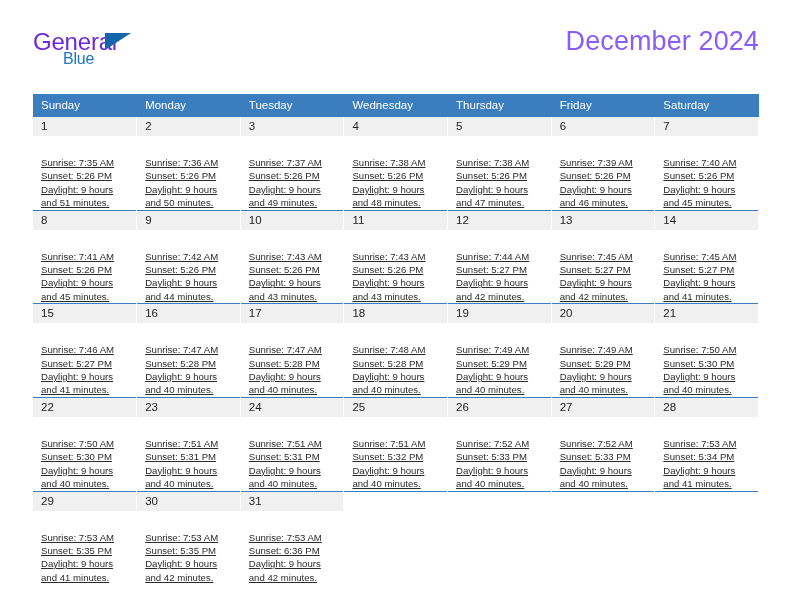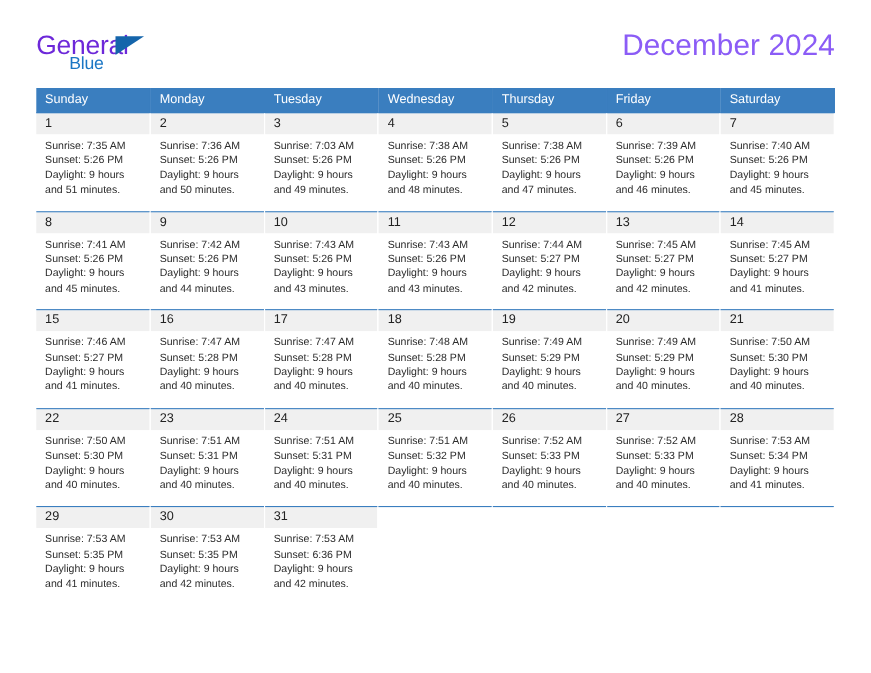--- a/index.html
+++ b/index.html
@@ -77,21 +77,21 @@
     font-size: 13.5px;
     color: #000;
     margin-top: 7px;
     line-height: 1.1;
   }
   
   .calendar {
     width: 726px;
     border-collapse: collapse;
     table-layout: fixed;
-    margin-top: 6px;
+    margin-top: 20px;
   }
   .calendar thead th {
     background: #3a7ebf;
     color: #ffffff;
     font-size: 11.5px;
     font-weight: normal;
     text-align: left;
     padding: 5px 0 5px 8px;
     height: 21px;
     box-sizing: border-box;
@@ -118,24 +118,25 @@
     color: #222;
     padding: 4px 0 4px 8px;
     height: 19px;
     box-sizing: border-box;
     line-height: 11px;
   }
   .cell-empty .daynum {
     background: #ffffff;
   }
   .lines {
-    padding: 4px 6px 0 8px;
+    padding: 20px 6px 0 8px;
     font-size: 9.6px;
     line-height: 13.4px;
     color: #2b2b2b;
+    text-decoration: underline;
   }
   .lines div {
     white-space: nowrap;
   }
 </style>
 </head>
 <body>
 
 <div class="page">
 
@@ -186,21 +187,21 @@
                 <div>Sunset: 5:26 PM</div>
                 <div>Daylight: 9 hours</div>
                 <div>and 50 minutes.</div>
               </div>
             </div>
           </td>
           <td>
             <div class="cell-inner">
               <div class="daynum">3</div>
               <div class="lines">
-                <div>Sunrise: 7:03 AM</div>
+                <div>Sunrise: 7:37 AM</div>
                 <div>Sunset: 5:26 PM</div>
                 <div>Daylight: 9 hours</div>
                 <div>and 49 minutes.</div>
               </div>
             </div>
           </td>
           <td>
             <div class="cell-inner">
               <div class="daynum">4</div>
               <div class="lines">

